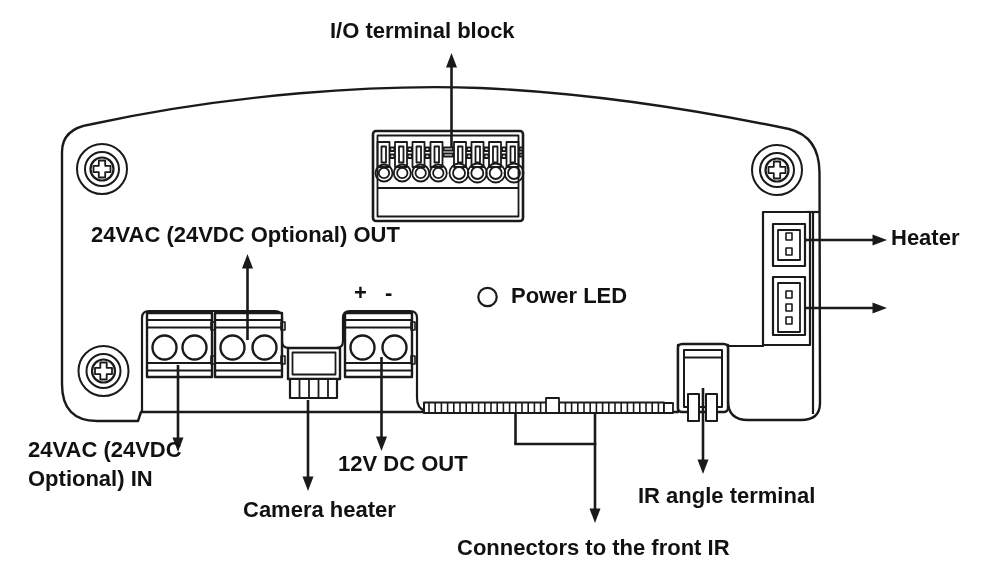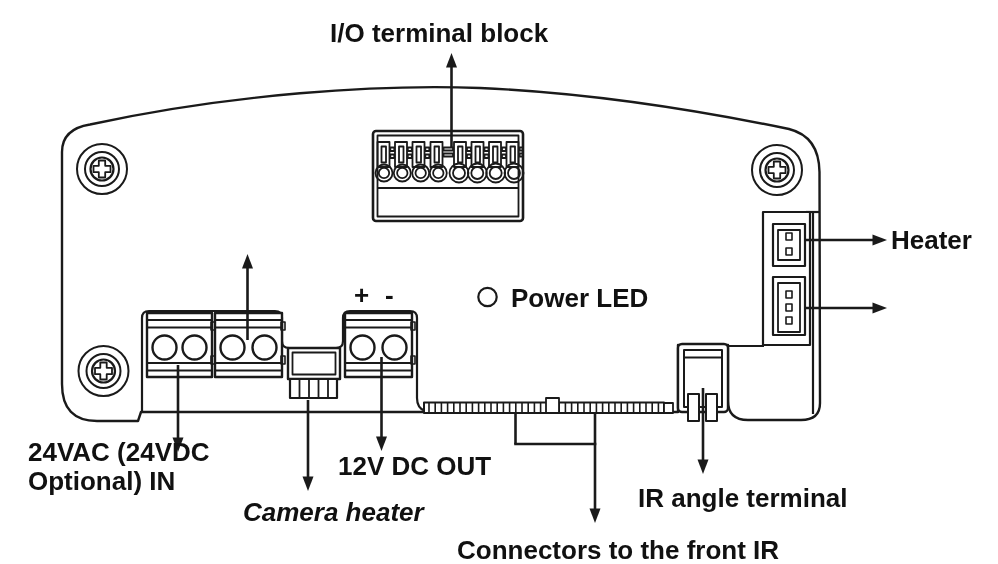--- a/index.html
+++ b/index.html
@@ -1,19 +1,19 @@
 <!DOCTYPE html>
 <html><head>
 <meta charset="utf-8">
 <style>
   html,body{margin:0;padding:0;background:#fff;}
   .stage{position:relative;width:998px;height:564px;background:#ffffff;overflow:hidden;
          font-family:"Liberation Sans",sans-serif;}
   .stage svg{position:absolute;left:0;top:0;}
-  .lbl{position:absolute;font-weight:bold;font-size:26px;line-height:1;color:#111;
+  .lbl{position:absolute;font-weight:bold;font-size:22px;line-height:1;color:#111;
        white-space:nowrap;letter-spacing:0;}
   
 </style>
 </head>
 <body>
 
 <div class="stage">
 
   <svg id="svg-root" width="998" height="564" viewBox="0 0 998 564" fill="none" stroke="#1a1a1a" stroke-width="2.2" stroke-linejoin="round" stroke-linecap="butt">
 
@@ -266,23 +266,24 @@
         <polygon points="887,240 872.5,234.5 872.5,245.5" stroke="none"></polygon>
       </g>
       <g>
         <line x1="806" y1="308" x2="874" y2="308"></line>
         <polygon points="887,308 872.5,302.5 872.5,313.5" stroke="none"></polygon>
       </g>
     </g>
   </svg>
 
   <div class="lbl" style="left:330px;top:20px;">I/O terminal block</div>
+  <div class="lbl" style="left:91px;top:224px;">24VAC (24VDC Optional) OUT</div>
   <div class="lbl" style="left:354px;top:282px;">+</div>
   <div class="lbl" style="left:385px;top:282px;">-</div>
   <div class="lbl" style="left:511px;top:285px;">Power LED</div>
   <div class="lbl" style="left:891px;top:227px;">Heater</div>
   <div class="lbl" style="left:28px;top:439px;">24VAC (24VDC</div>
   <div class="lbl" style="left:28px;top:468px;">Optional) IN</div>
-  <div class="lbl" style="left:243px;top:499px;font-style:italic;">Camera heater</div>
+  <div class="lbl" style="left:243px;top:499px;">Camera heater</div>
   <div class="lbl" style="left:338px;top:453px;">12V DC OUT</div>
   <div class="lbl" style="left:638px;top:485px;">IR angle terminal</div>
   <div class="lbl" style="left:457px;top:537px;">Connectors to the front IR</div>
 </div>
 
 </body></html>

